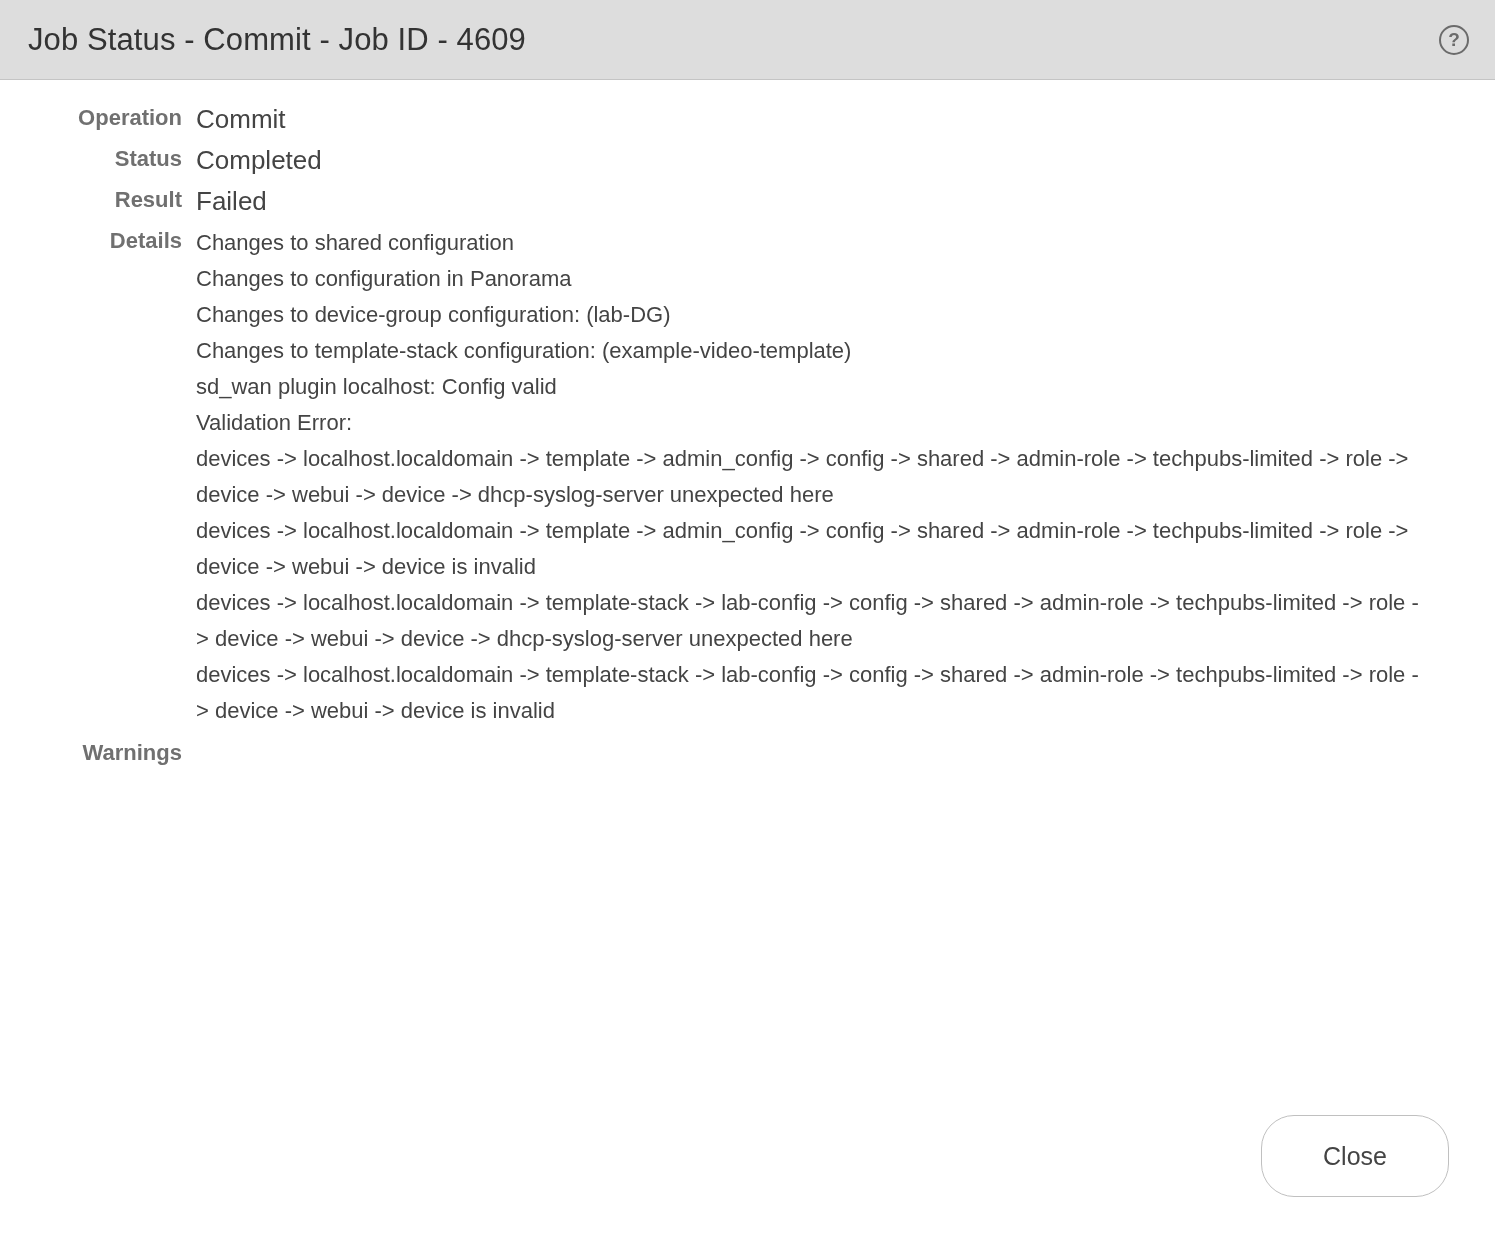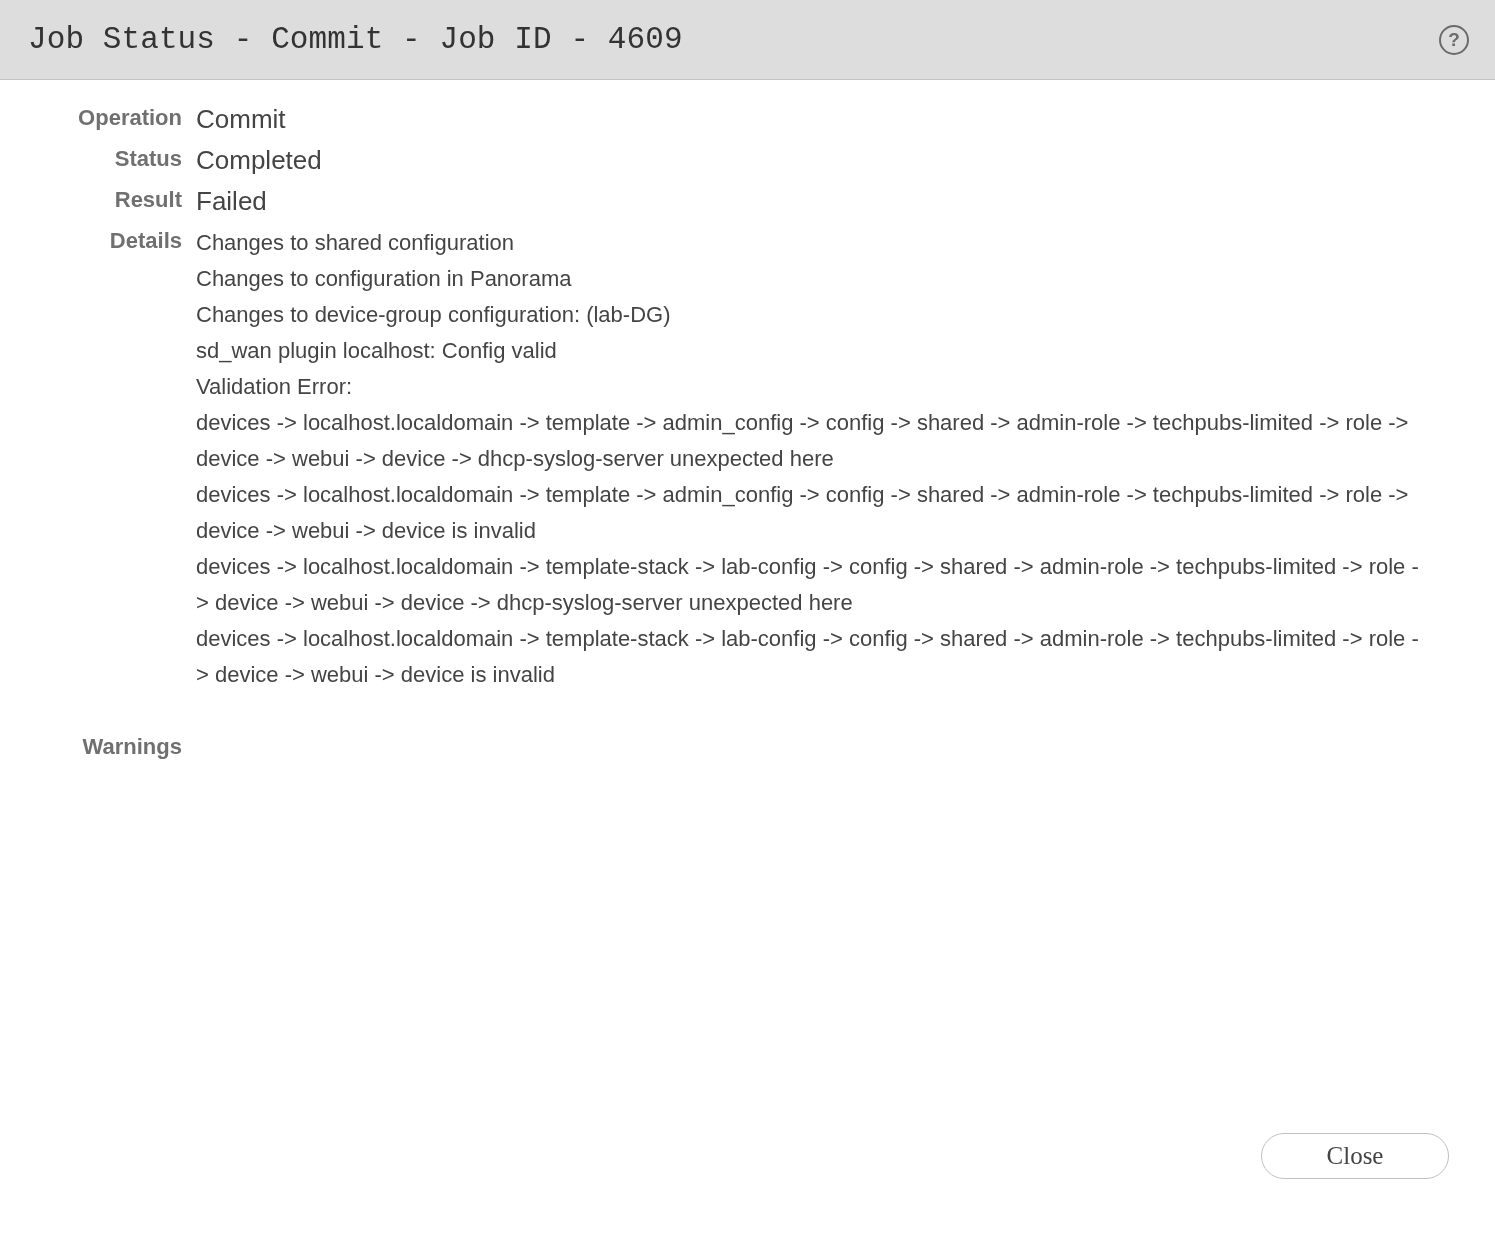--- a/index.html
+++ b/index.html
@@ -31,21 +31,20 @@
     align-items: center;
     justify-content: space-between;
     padding: 0 26px 0 28px;
     box-sizing: border-box;
   }
   .title-text {
     font-size: 31px;
     color: #333333;
     letter-spacing: 0.1px;
     white-space: nowrap;
-    font-family: Liberation Mono, monospace;
   }
   .help-icon {
     width: 30px;
     height: 30px;
     border-radius: 50%;
     border: 2px solid #6b6b6b;
     color: #6b6b6b;
     font-size: 19px;
     font-weight: bold;
     display: flex;
@@ -101,41 +100,41 @@
     width: 68px;
     height: 26px;
     background: #d8d8d8;
     vertical-align: middle;
     margin-left: 6px;
     position: relative;
     top: -2px;
     filter: blur(1px);
   }
   .warnings-row {
-    margin-top: 38px;
+    margin-top: 8px;
     align-items: center;
   }
   .footer {
     height: 140px;
     min-height: 140px;
     display: flex;
     align-items: center;
     justify-content: flex-end;
     padding: 0 46px 24px 0;
     box-sizing: border-box;
   }
   .close-button {
     width: 188px;
-    height: 46px;
+    height: 82px;
     border-radius: 33px;
     border: 1px solid #c0c0c0;
     background: #ffffff;
     color: #444444;
     font-size: 25px;
-    font-family: Liberation Serif, serif;
+    font-family: Liberation Sans, sans-serif;
     cursor: pointer;
     display: flex;
     align-items: center;
     justify-content: center;
   }
 </style>
 </head>
 <body>
 
 <div class="dialog">
@@ -161,20 +160,21 @@
       <div class="field-label">Result</div>
       <div class="field-value">Failed</div>
     </div>
 
     <div class="field-row details-row">
       <div class="field-label">Details</div>
       <div class="details-lines">
         <div class="details-line">Changes to shared configuration</div>
         <div class="details-line">Changes to configuration in Panorama</div>
         <div class="details-line">Changes to device-group configuration: (lab-DG)</div>
+        <div class="details-line">Changes to template-stack configuration: (example-video-template)</div>
         <div class="details-line">sd_wan plugin localhost: Config valid</div>
         <div class="details-line">Validation Error:</div>
         <div class="details-line">devices -&gt; localhost.localdomain -&gt; template -&gt; admin_config -&gt; config -&gt; shared -&gt; admin-role -&gt; techpubs-limited -&gt; role -&gt; device -&gt; webui -&gt; device -&gt; dhcp-syslog-server unexpected here</div>
         <div class="details-line">devices -&gt; localhost.localdomain -&gt; template -&gt; admin_config -&gt; config -&gt; shared -&gt; admin-role -&gt; techpubs-limited -&gt; role -&gt; device -&gt; webui -&gt; device is invalid</div>
         <div class="details-line">devices -&gt; localhost.localdomain -&gt; template-stack -&gt; lab-config -&gt; config -&gt; shared -&gt; admin-role -&gt; techpubs-limited -&gt; role -&gt; device -&gt; webui -&gt; device -&gt; dhcp-syslog-server unexpected here</div>
         <div class="details-line">devices -&gt; localhost.localdomain -&gt; template-stack -&gt; lab-config -&gt; config -&gt; shared -&gt; admin-role -&gt; techpubs-limited -&gt; role -&gt; device -&gt; webui -&gt; device is invalid</div>
       </div>
     </div>
 
     <div class="field-row warnings-row">

